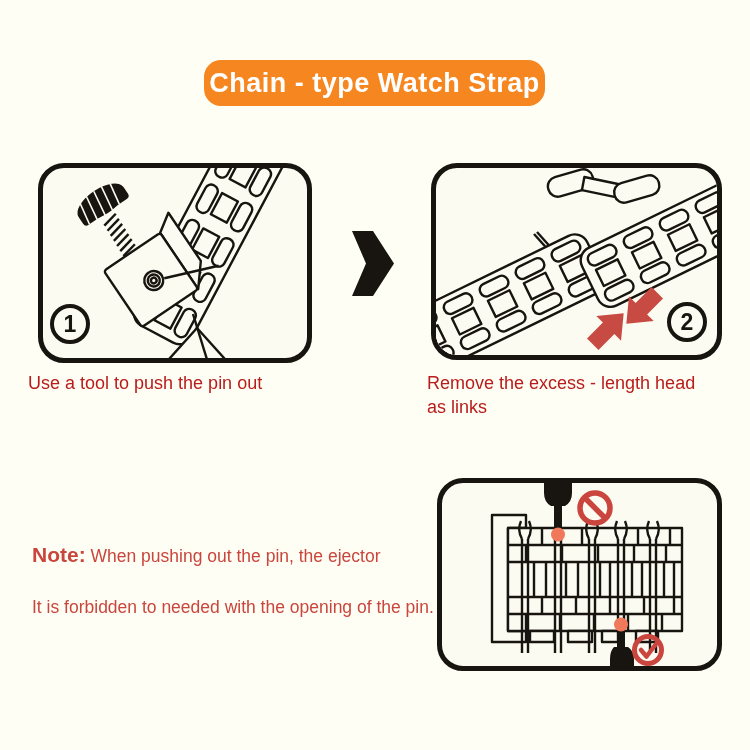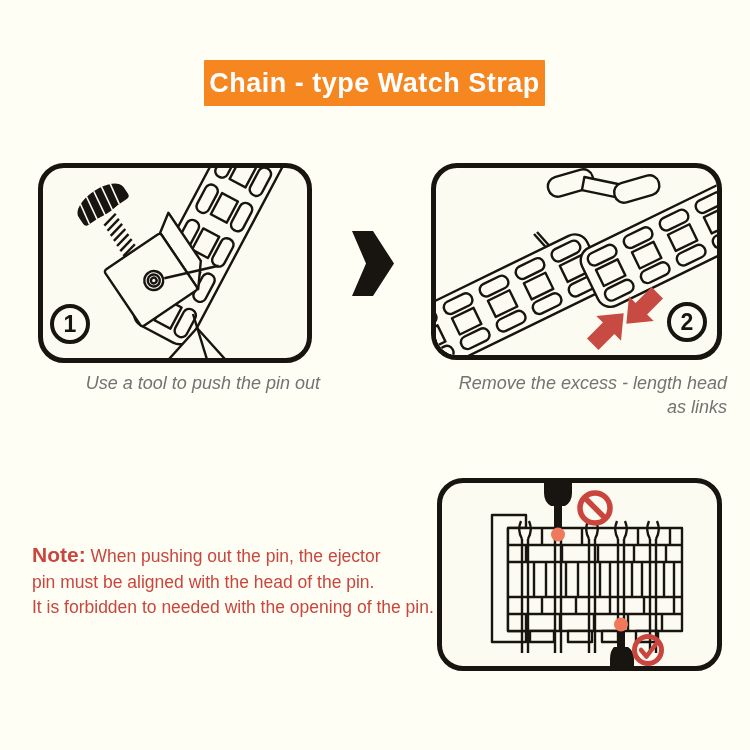--- a/index.html
+++ b/index.html
@@ -9,21 +9,21 @@
   }
   html,body{margin:0;padding:0;}
   body{
     width:750px;height:750px;position:relative;overflow:hidden;
     background:var(--background);
     font-family:"Liberation Sans","DejaVu Sans",sans-serif;
     color:var(--ink);
   }
   .banner{
     position:absolute;left:204px;top:60px;width:341px;height:46px;
-    background:var(--accent-orange);border-radius:1px;
+    background:var(--accent-orange);border-radius:17px;
     display:flex;align-items:center;justify-content:center;
   }
   .banner span{
     color:#fff;font-weight:bold;font-size:27px;letter-spacing:.5px;white-space:nowrap;
   }
   .panel{
     position:absolute;box-sizing:border-box;border:5px solid var(--ink);
     border-radius:26px;background:var(--paper);overflow:hidden;
   }
   .panel-1{left:38px;top:163px;width:274px;height:200px;}
@@ -33,21 +33,21 @@
   .badge{
     position:absolute;width:40px;height:40px;border:4px solid var(--ink);
     border-radius:50%;background:var(--paper);box-sizing:border-box;
     display:flex;align-items:center;justify-content:center;z-index:3;
   }
   .badge span{font-weight:bold;font-size:23px;line-height:1;}
   .badge-1{left:7px;bottom:14px;}
   .badge-2{right:10px;bottom:13px;}
   .chevron{position:absolute;left:352px;top:231px;}
   .caption{
-    position:absolute;font-size:18px;line-height:24px;text-align:right;color:#737373;font-style:italic;
+    position:absolute;font-size:18px;line-height:24px;text-align:left;color:#b91c1c;
   }
   .caption-1{left:28px;top:371px;width:292px;}
   .caption-2{left:427px;top:371px;width:300px;}
   .note{
     position:absolute;left:32px;top:540px;width:430px;margin:0;
     color:var(--note-red);font-size:17.5px;line-height:1.42;
   }
   .note strong{font-size:21px;font-weight:bold;}
   
   .pi{fill:var(--paper);stroke:var(--ink);stroke-width:2.4;stroke-linejoin:round;}
@@ -178,21 +178,21 @@
 
 <div class="caption caption-1">Use a tool to push the pin out</div>
 <div class="caption caption-2">
   <span>Remove the excess - length head</span><br>
   <span>as links</span>
 </div>
 
 <p class="note">
   <strong>Note:</strong>
   <span>When pushing out the pin, the ejector</span><br>
-  <span>pin must be aligned with the head of the pin.</span><br>
+  <br>
   <span>It is forbidden to needed with the opening of the pin.</span>
 </p>
 
 <div class="panel panel-3">
   <svg viewBox="0 0 275 183" preserveAspectRatio="none">
     <g>
       <polygon points="50,32 84,32 84,45 66,45 66,148 84,148 84,159 50,159" class="pi"></polygon>
       <rect x="66" y="45" width="174" height="103" class="pi"></rect>
       <line x1="66" y1="62" x2="240" y2="62" class="ln"></line>
       <line x1="66" y1="79" x2="240" y2="79" class="ln"></line>

